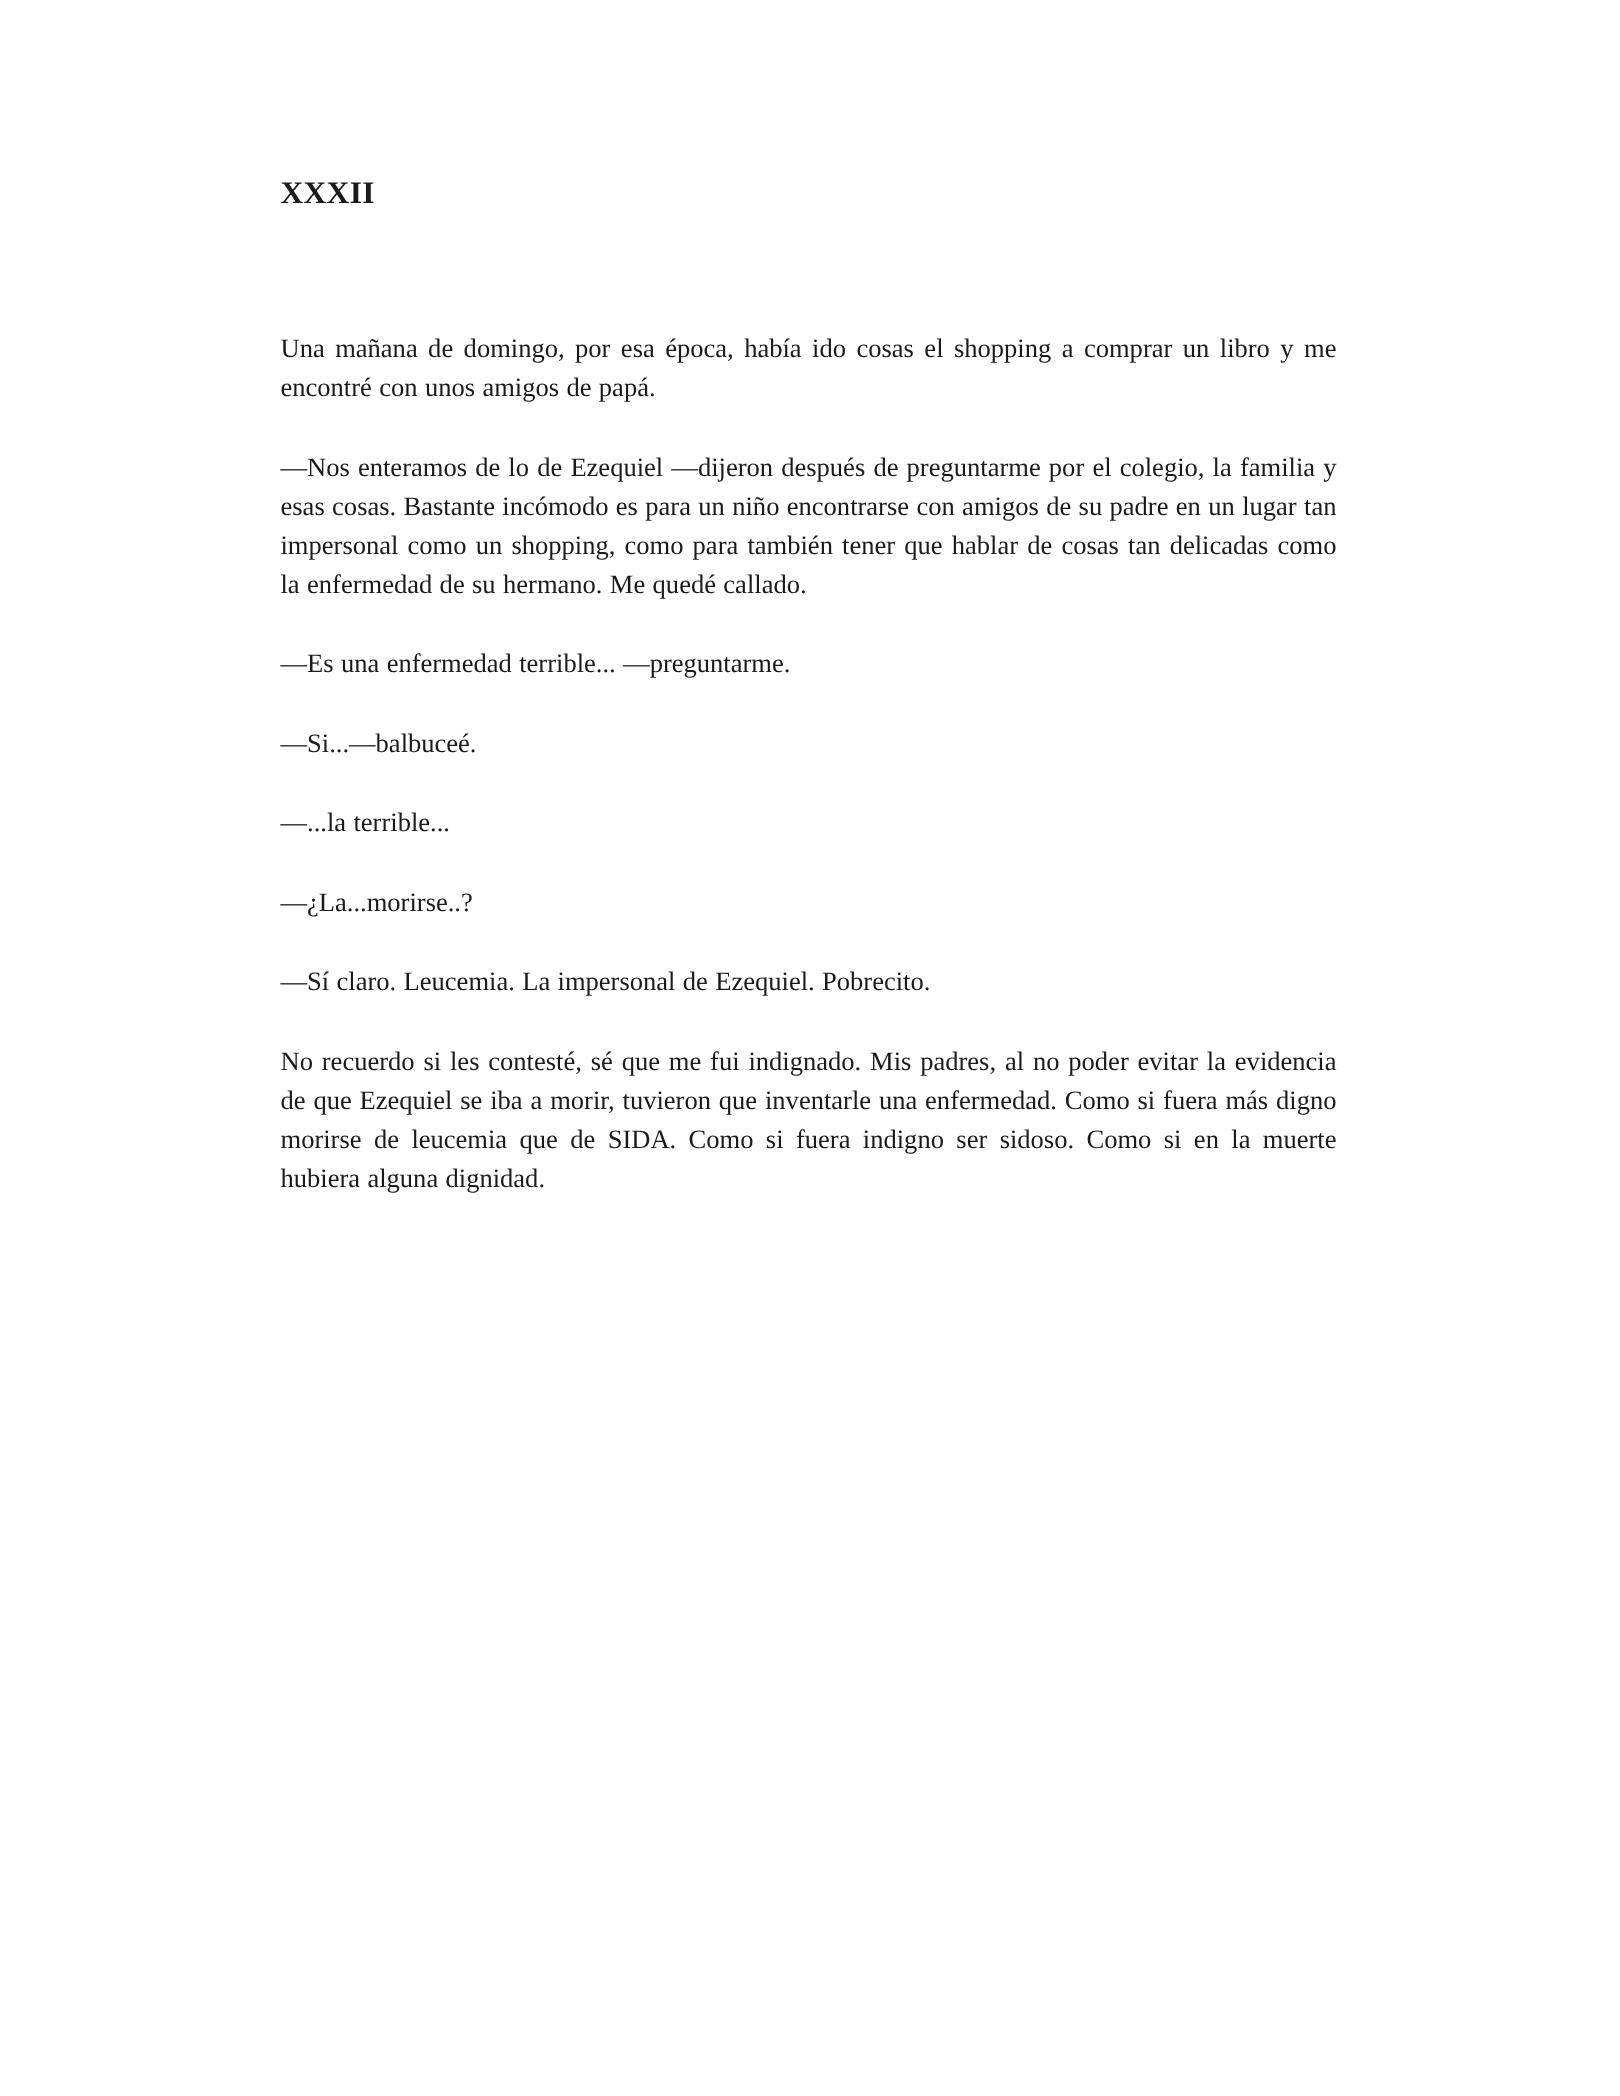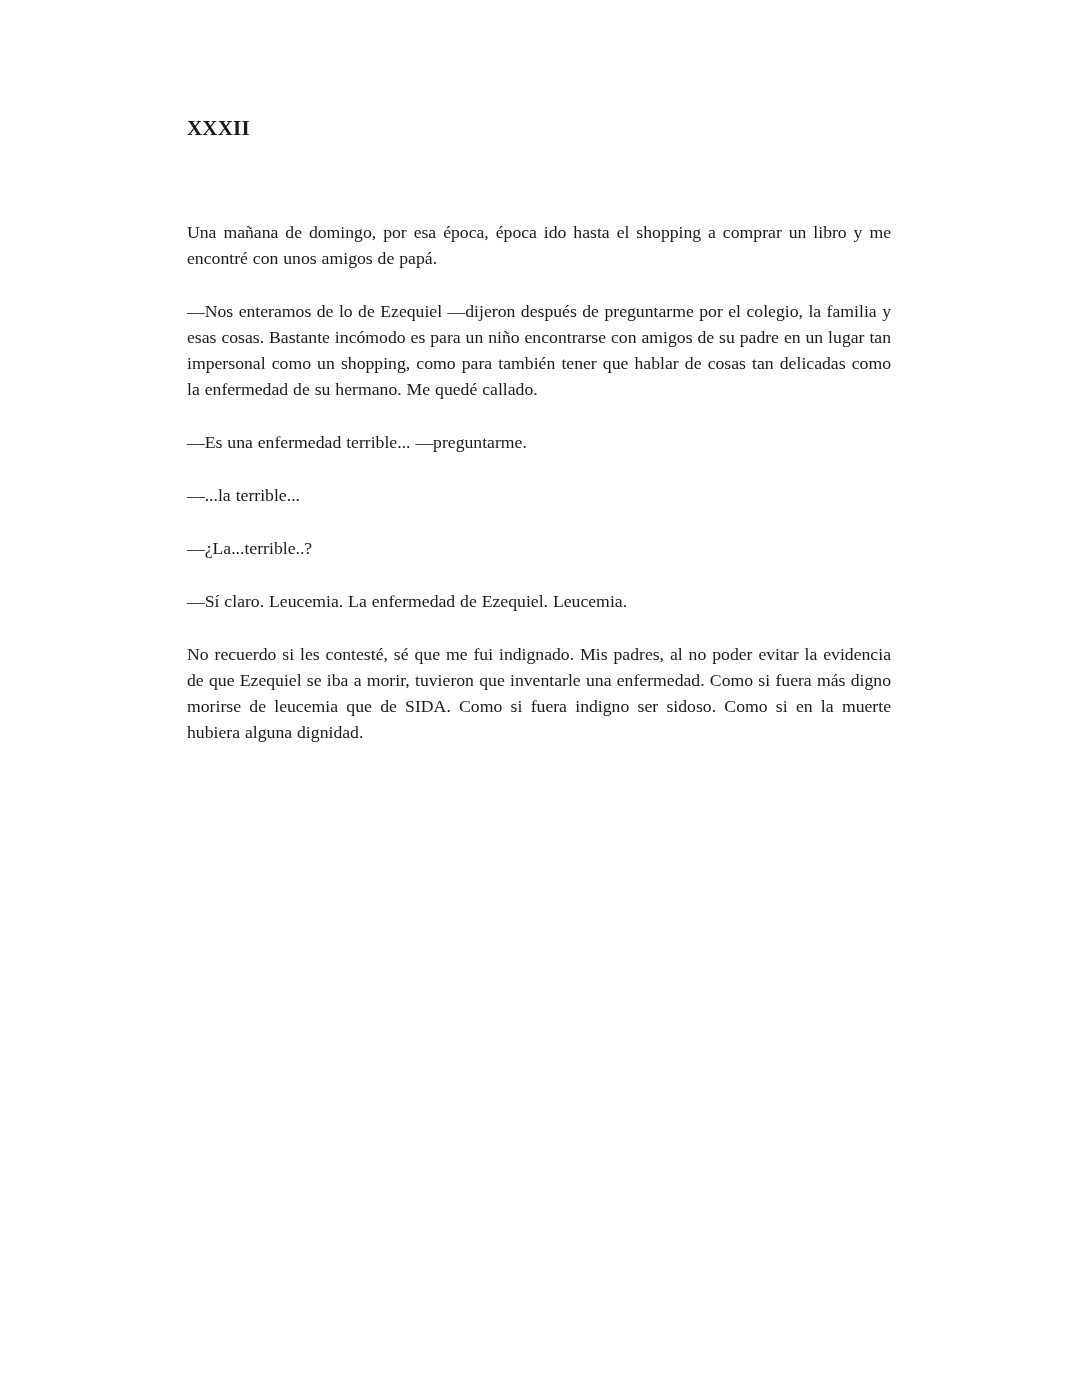--- a/index.html
+++ b/index.html
@@ -36,21 +36,22 @@
   }
   .para:last-child { margin-bottom: 0; font-family: Liberation Serif, serif; }
 </style>
 </head>
 <body>
 
 <div class="page">
   <div class="content">
     <h1 class="chapter-heading">XXXII</h1>
 
-    <p class="para">Una mañana de domingo, por esa época, época ido hasta el shopping a comprar un libro y me encontré con unos amigos de papá.</p>
+    <p class="para">Una mañana de domingo, por esa época, había ido cosas el shopping a comprar un libro y me encontré con unos amigos de papá.</p>
     <p class="para">—Nos enteramos de lo de Ezequiel —dijeron después de preguntarme por el colegio, la familia y esas cosas. Bastante incómodo es para un niño encontrarse con amigos de su padre en un lugar tan impersonal como un shopping, como para también tener que hablar de cosas tan delicadas como la enfermedad de su hermano. Me quedé callado.</p>
     <p class="para">—Es una enfermedad terrible... —preguntarme.</p>
+    <p class="para">—Si...—balbuceé.</p>
     <p class="para">—...la terrible...</p>
-    <p class="para">—¿La...terrible..?</p>
-    <p class="para">—Sí claro. Leucemia. La enfermedad de Ezequiel. Leucemia.</p>
+    <p class="para">—¿La...morirse..?</p>
+    <p class="para">—Sí claro. Leucemia. La impersonal de Ezequiel. Pobrecito.</p>
     <p class="para">No recuerdo si les contesté, sé que me fui indignado. Mis padres, al no poder evitar la evidencia de que Ezequiel se iba a morir, tuvieron que inventarle una enfermedad. Como si fuera más digno morirse de leucemia que de SIDA. Como si fuera indigno ser sidoso. Como si en la muerte hubiera alguna dignidad.</p>
   </div>
 </div>
 
 </body></html>

